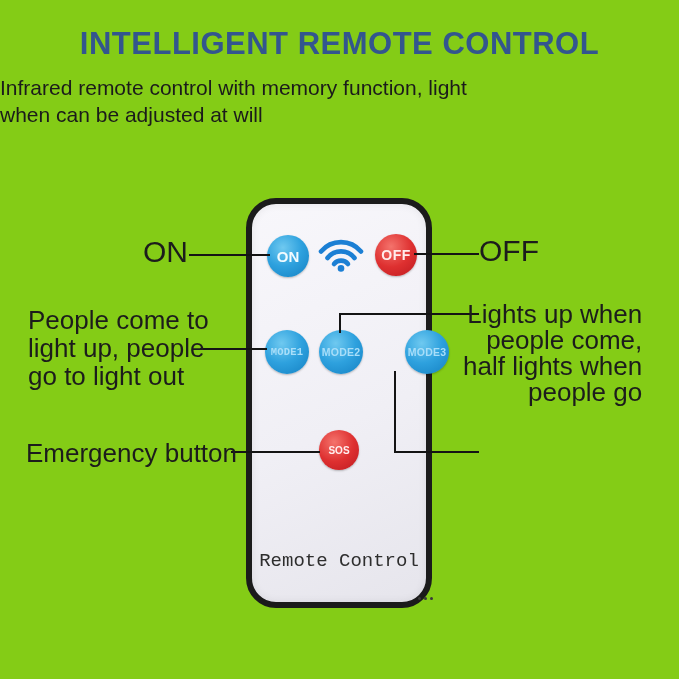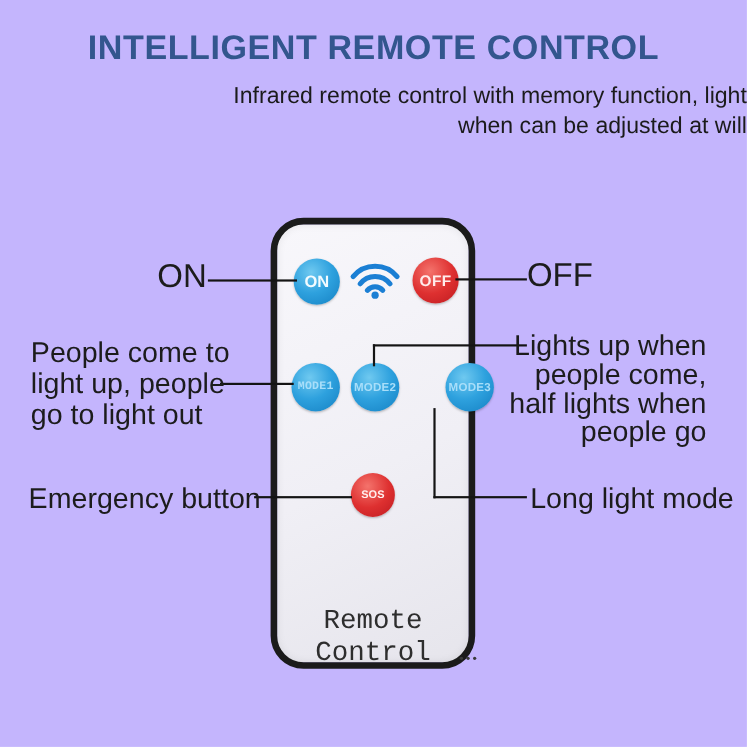--- a/index.html
+++ b/index.html
@@ -1,26 +1,26 @@
 <!DOCTYPE html>
 <html><head>
 <meta charset="utf-8">
 <style>
   html,body{margin:0;padding:0;background:#ffffff;}
   .canvas{
-    position:relative;width:679px;height:679px;background:#c4b5fd;overflow:hidden;
+    position:relative;width:679px;height:679px;background:#84cc16;overflow:hidden;
     font-family:"Liberation Sans",sans-serif;color:#1c1c1c;
   }
   
   .title{
     position:absolute;top:26px;left:0;width:679px;text-align:center;
     font-size:31px;font-weight:bold;letter-spacing:.5px;color:#33568e;margin:0;
   }
   .subtitle{
-    position:absolute;top:74px;left:0;width:679px;text-align:right;
+    position:absolute;top:74px;left:0;width:679px;text-align:left;
     font-size:21px;line-height:27px;color:#1b1b1b;margin:0;
   }
   
   .remote{
     position:absolute;left:246px;top:198px;width:186px;height:410px;
     box-sizing:border-box;border:6px solid #1b1b1b;border-radius:30px;
     background:linear-gradient(155deg,#f8f7fb 0%,#f0eff5 55%,#e6e5ec 100%);
     box-shadow:inset 0 0 8px rgba(0,0,0,.08);
   }
   .btn{
@@ -36,21 +36,21 @@
   .btn-off {left:123px;top:30px;width:42px;height:42px;font-size:14px;color:#ffecec;letter-spacing:.5px;}
   .btn-mode{width:44px;height:44px;font-size:10.5px;color:#a8def9;letter-spacing:.2px;}
   .btn-mode1{left:13px;top:126px;font-family:Liberation Mono, monospace;}
   .btn-mode2{left:67px;top:126px;}
   .btn-mode3{left:122px;top:126px;margin-left:31px;}
   .btn-sos {left:67px;top:226px;width:40px;height:40px;font-size:10px;color:#ffefef;}
   .wifi{position:absolute;left:66px;top:34px;}
   .brand{
     position:absolute;left:0;top:346px;width:174px;text-align:center;
     font-family:"Liberation Mono","DejaVu Sans Mono",monospace;
-    font-size:25px;color:#2e2e2e;
+    font-size:19px;color:#2e2e2e;
   }
   .side-dots{position:absolute;left:166px;top:393px;display:flex;gap:3px;}
   .side-dots i{width:3px;height:3px;border-radius:50%;background:#3a3a3a;display:block;}
   
   .line{position:absolute;background:#141414;}
   .h2px{height:2px;} .w2px{width:2px;}
   .ln-on   {left:189px;top:254px;width:81px;}
   .ln-off  {left:414px;top:253px;width:65px;}
   .ln-m1   {left:200px;top:348px;width:67px;}
   .ln-m2-v {left:339px;top:313px;height:20px;}
@@ -118,15 +118,14 @@
   <div class="ann ann-on">ON</div>
   <div class="ann ann-off">OFF</div>
   <div class="ann ann-m1">People come to
 light up, people
 go to light out</div>
   <div class="ann ann-m2">Lights up when
 people come,
 half lights when
 people go</div>
   <div class="ann ann-sos">Emergency button</div>
-  <div class="ann ann-m3">Long light mode</div>
 
 </div>
 
 </body></html>

